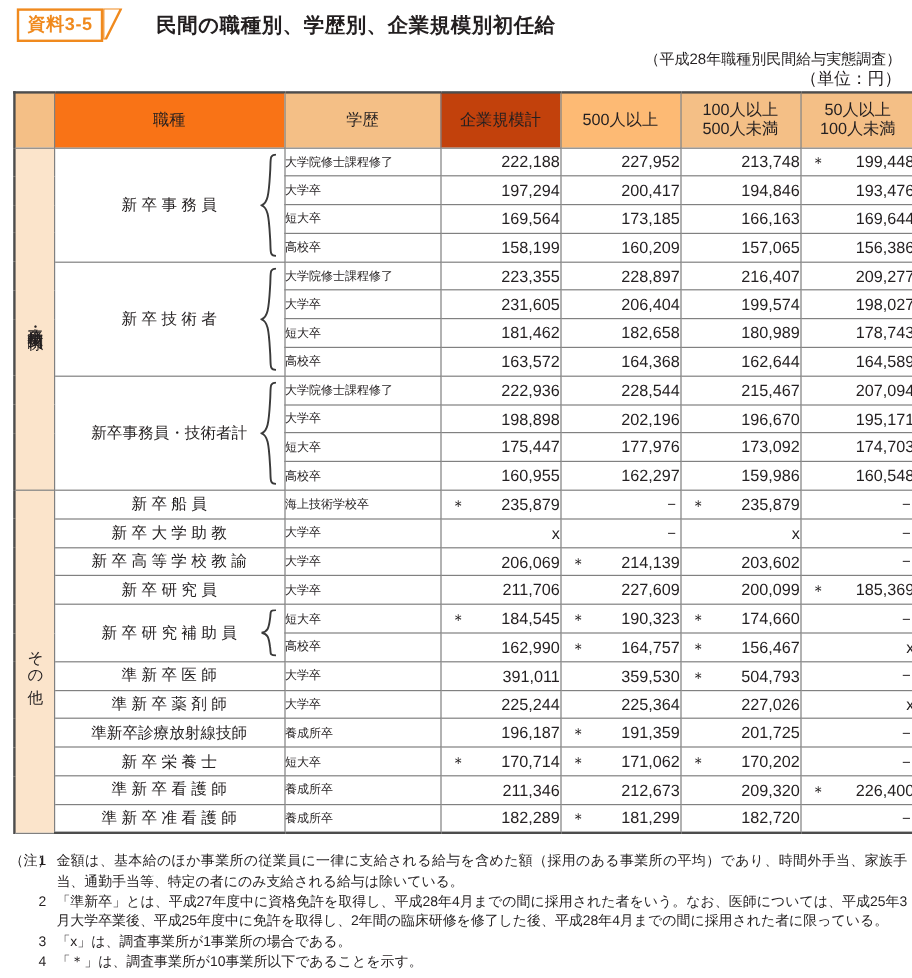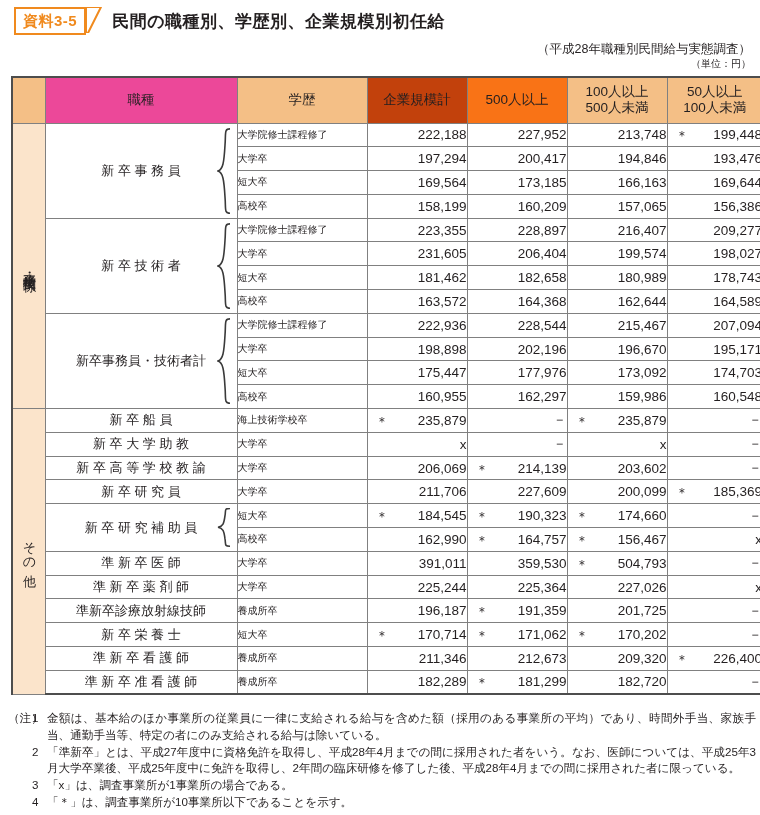--- a/index.html
+++ b/index.html
@@ -33,36 +33,36 @@
     padding: 4px 7px 5px 7px;
     letter-spacing: 0.5px;
     white-space: nowrap;
   }
   .badge-flag {
     width: 16px;
     position: relative;
   }
   .badge-flag svg { display: block; }
   .doc-title {
-    margin-left: 10px;
+    margin-left: 28px;
     font-size: 17px;
     font-weight: bold;
     letter-spacing: 0.5px;
     color: #231f20;
     white-space: nowrap;
   }
 
   
   .src-line {
     position: absolute; right: 9px; top: 41px;
     font-size: 12.5px; color: #231f20; white-space: nowrap;
   }
   .unit-line {
     position: absolute; right: 9px; top: 57px;
-    font-size: 10px; color: #231f20; white-space: nowrap;
+    font-size: 14px; color: #231f20; white-space: nowrap;
   }
 
   
   .tbl-wrap {
     position: absolute; left: 11px; top: 76px;
     width: 741px;
   }
   table.maintbl {
     border-collapse: collapse;
     width: 741px;
@@ -206,24 +206,24 @@
           <col class="c-job">
           <col class="c-edu">
         <col class="c-num">
           <col class="c-num">
           <col class="c-num">
           <col class="c-num4">
       </colgroup>
       <thead>
         <tr id="hdr-row">
             <th class="outer-top outer-left" style="background: rgb(244, 191, 134);"><span></span></th>
-            <th class="outer-top" style="background: #ec4899;"><span>職種</span></th>
+            <th class="outer-top" style="background: #f97316;"><span>職種</span></th>
             <th class="outer-top" style="background: rgb(244, 191, 134);"><span>学歴</span></th>
             <th class="outer-top" style="background: #c2410c;"><span>企業規模計</span></th>
-            <th class="outer-top" style="background: #f97316;"><span>500人以上</span></th>
+            <th class="outer-top" style="background: #fdba74;"><span>500人以上</span></th>
             <th class="outer-top" style="background: rgb(244, 191, 134);">
               <div>100人以上</div>
               <div>500人未満</div>
             </th>
             <th class="outer-top outer-right" style="background: rgb(244, 191, 134);">
               <div>50人以上</div>
               <div>100人未満</div>
             </th>
           </tr>
       </thead>

